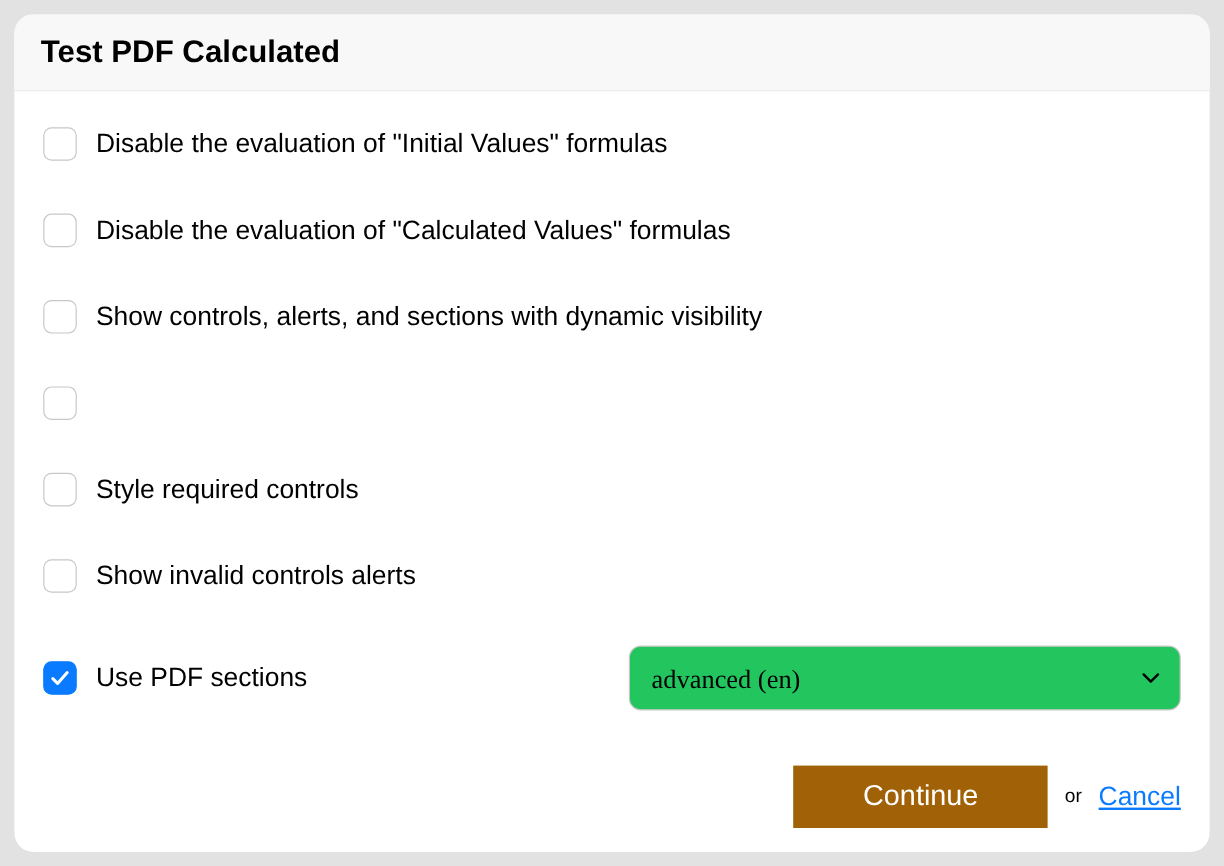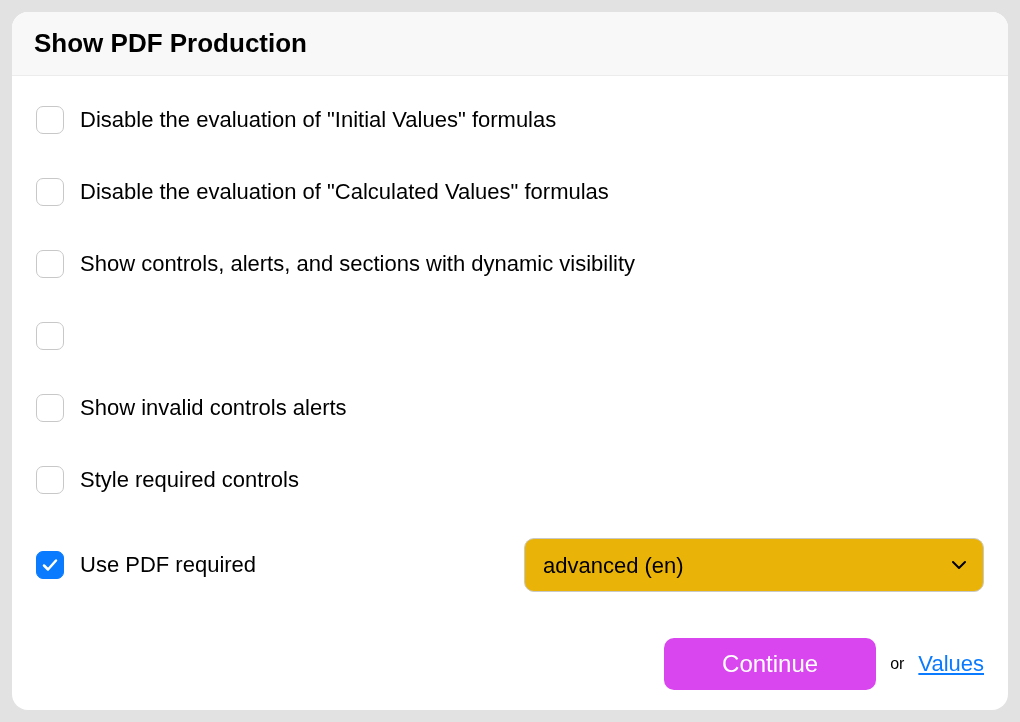--- a/index.html
+++ b/index.html
@@ -93,47 +93,47 @@
       max-width: 460px;
     }
     .select {
       width: 100%;
       height: 54px;
       border: 1.5px solid #c8c8c8;
       border-radius: 10px;
       padding: 0 44px 0 18px;
       font-size: 22px;
       color: #000;
-      background: #eab308;
+      background: #22c55e;
       appearance: none;
       -webkit-appearance: none;
       cursor: pointer;
-      font-family: Liberation Sans, sans-serif;
+      font-family: Liberation Serif, serif;
     }
     .select-chevron {
       position: absolute;
       right: 16px;
       top: 50%;
       transform: translateY(-50%);
       pointer-events: none;
       width: 18px;
       height: 18px;
     }
     .actions {
       display: flex;
       align-items: center;
       justify-content: flex-end;
       gap: 14px;
       margin-top: 46px;
     }
     .btn-primary {
-      background: #d946ef;
+      background: #a16207;
       color: #fff;
       border: none;
-      border-radius: 10px;
+      border-radius: 0;
       height: 52px;
       padding: 0 58px;
       font-size: 24px;
       font-weight: 400;
       cursor: pointer;
       font-family: inherit;
     }
     .or-text {
       font-size: 16px;
       color: #000;
@@ -143,21 +143,21 @@
       color: #0a7bff;
       text-decoration: underline;
       cursor: pointer;
     }
   </style>
 </head>
 <body>
 
 <div class="dialog">
   <div class="dialog-header">
-    <div class="dialog-title">Show PDF Production</div>
+    <div class="dialog-title">Test PDF Calculated</div>
   </div>
 
   <div class="dialog-body">
 
     <div class="option-row">
       <span class="checkbox">
         
       </span>
       <span class="option-label">Disable the evaluation of "Initial Values" formulas</span>
     </div>
@@ -179,49 +179,49 @@
     <div class="option-row">
       <span class="checkbox">
         
       </span>
     </div>
 
     <div class="option-row">
       <span class="checkbox">
         
       </span>
+      <span class="option-label">Style required controls</span>
+    </div>
+
+    <div class="option-row">
+      <span class="checkbox">
+        
+      </span>
       <span class="option-label">Show invalid controls alerts</span>
-    </div>
-
-    <div class="option-row">
-      <span class="checkbox">
-        
-      </span>
-      <span class="option-label">Style required controls</span>
     </div>
 
     <div class="option-row template-row last">
       <div class="template-left">
         <span class="checkbox checked">
           <svg class="checkmark" viewBox="0 0 16 16">
               <path d="M2 8.5 L6 12.5 L14 3.5" stroke="#fff" stroke-width="2.5" fill="none" stroke-linecap="round" stroke-linejoin="round"></path>
             </svg>
         </span>
-        <span class="option-label">Use PDF required</span>
+        <span class="option-label">Use PDF sections</span>
       </div>
       <div class="select-wrapper">
         <select class="select">
           <option>advanced (en)</option>
         </select>
         <svg class="select-chevron" viewBox="0 0 18 18">
             <path d="M3 6 L9 12 L15 6" stroke="#000" stroke-width="2" fill="none" stroke-linecap="round" stroke-linejoin="round"></path>
           </svg>
       </div>
     </div>
 
     <div class="actions">
       <button class="btn-primary">Continue</button>
       <span class="or-text">or</span>
-      <a class="cancel-link">Values</a>
+      <a class="cancel-link">Cancel</a>
     </div>
 
   </div>
 </div>
 
 </body></html>

